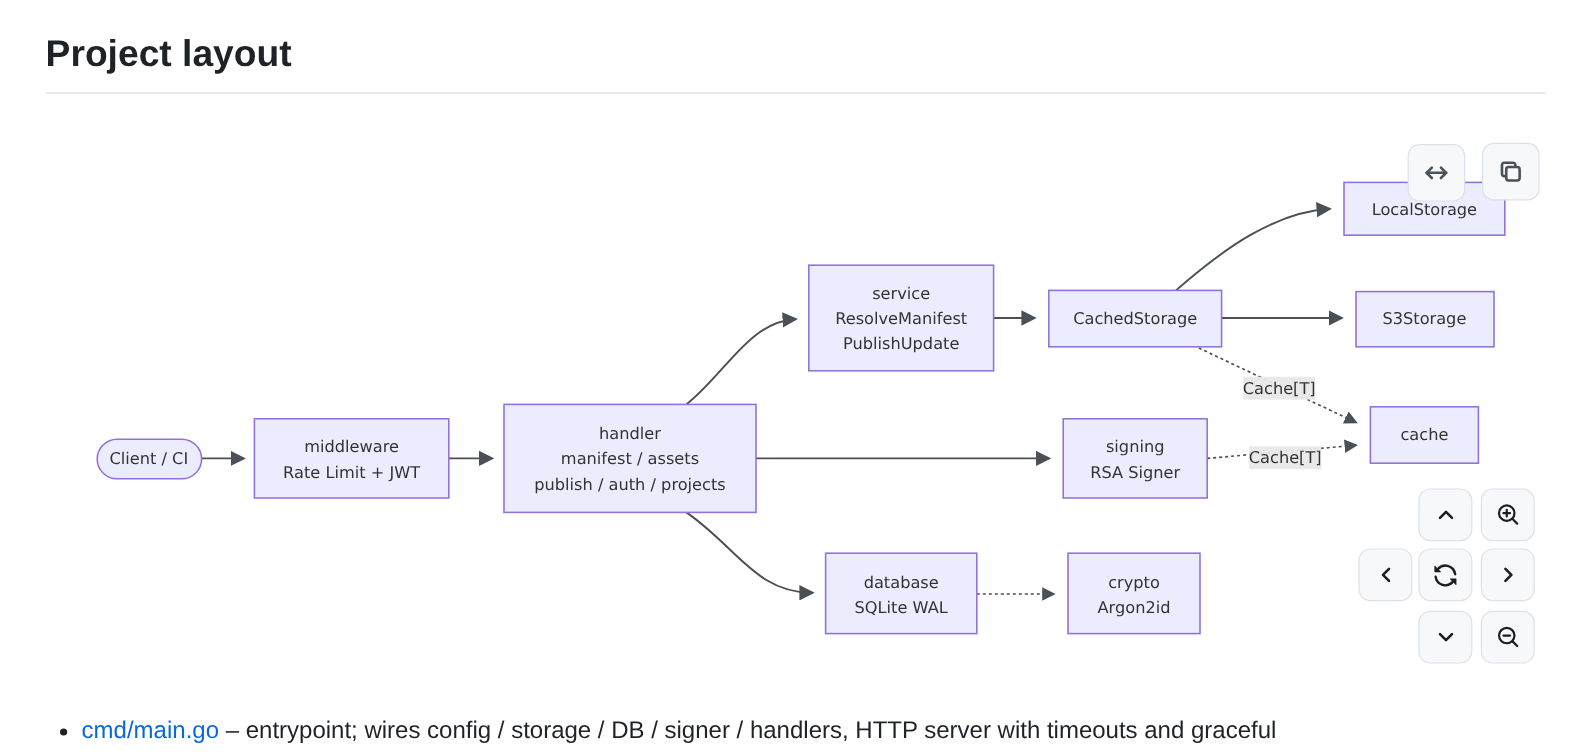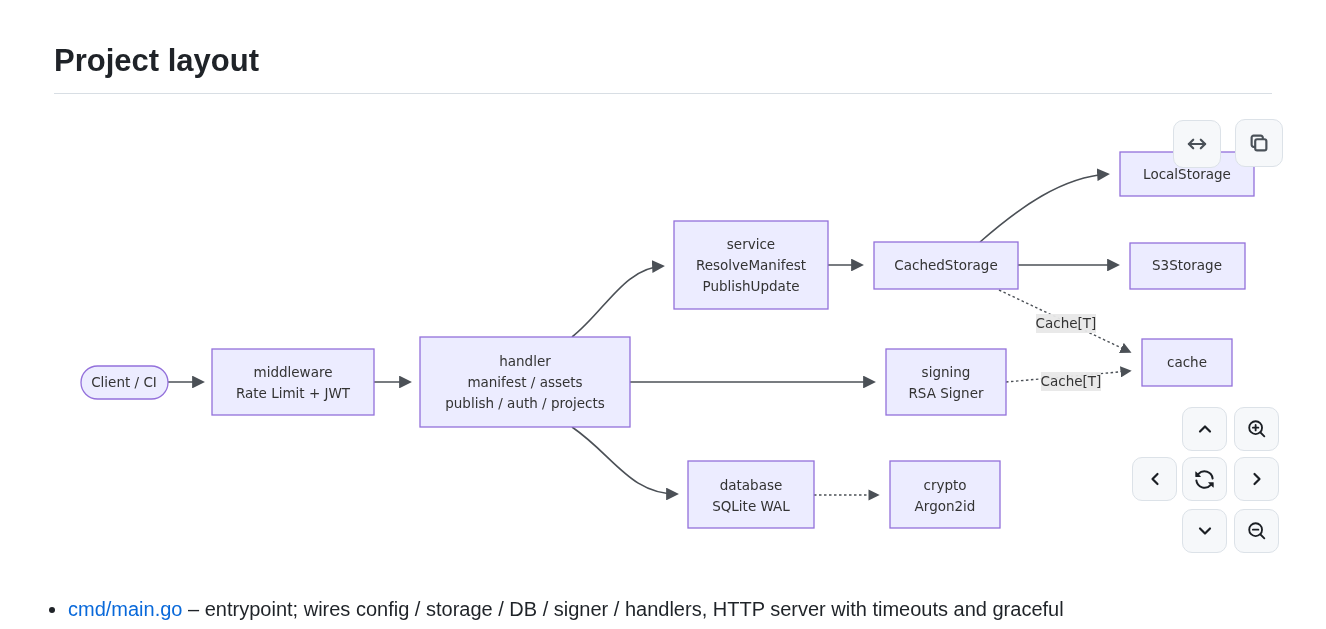--- a/index.html
+++ b/index.html
@@ -3,21 +3,21 @@
 <meta charset="utf-8">
 <style>
   * { box-sizing: border-box; }
   html,body { margin:0; padding:0; background:#ffffff; }
   .canvas {
     position:relative; width:1326px; height:629px; overflow:hidden;
     background:#ffffff; font-family:"Liberation Sans", sans-serif; color:#1f2328;
   }
   .header-wrap { padding:26px 38px 0 38px; }
   h1.page-title {
-    margin:16px; font-size:31px; line-height:1.25; font-weight:700;
+    margin:0; font-size:31px; line-height:1.25; font-weight:700;
     color:#1f2328; padding-bottom:12px; border-bottom:1px solid #d8dee4;
     letter-spacing:0;
   }
   
   .diagram-svg { position:absolute; left:0; top:95px; }
   .node-box { fill:#ECECFF; stroke:#9370DB; stroke-width:1.3; }
   .node-label {
     font-family:"DejaVu Sans", sans-serif; font-size:13.5px; fill:#333333;
     text-anchor:middle;
   }

